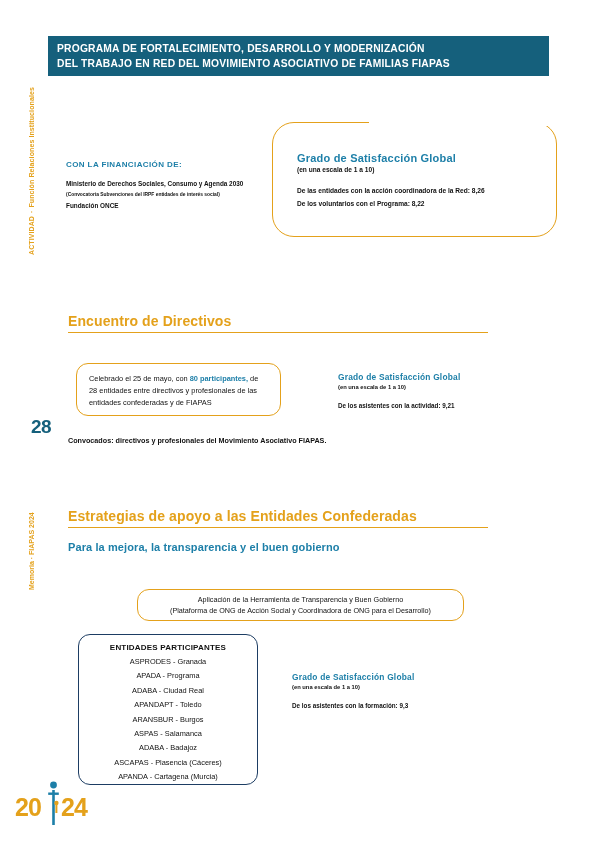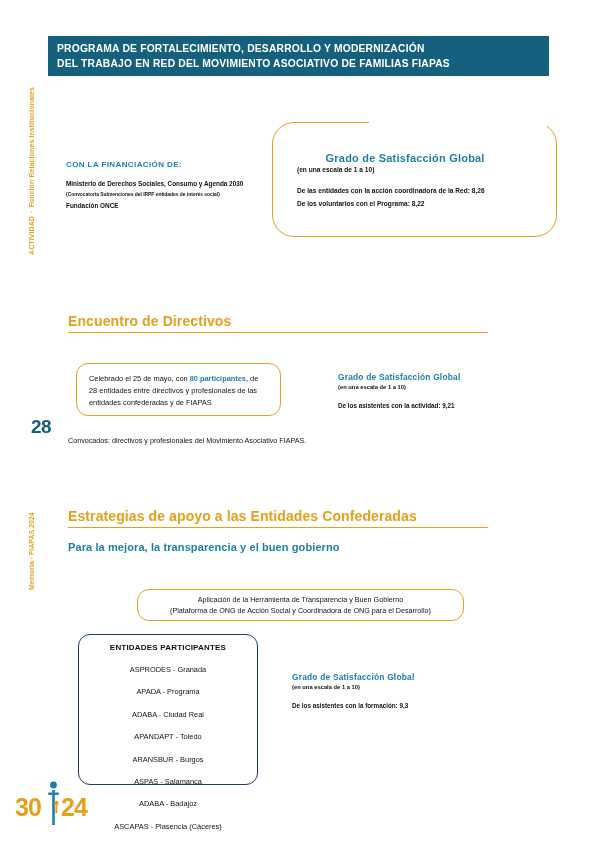--- a/index.html
+++ b/index.html
@@ -56,21 +56,21 @@
 
   
   .card-top{
     position:absolute;left:272px;top:122px;width:285px;height:115px;
     border:1.1px solid #e4a11b;border-radius:22px;
     box-sizing:border-box;background:#fff;
   }
   .card-top .mask{
     position:absolute;left:96px;top:-3px;width:186px;height:6px;background:#fff;
   }
-  .sat-title{color:#1d7fa8;font-size:11px;font-weight:bold;letter-spacing:.2px;text-align:right;}
+  .sat-title{color:#1d7fa8;font-size:11px;font-weight:bold;letter-spacing:.2px;}
   .sat-scale{color:#111;font-size:6.6px;font-weight:bold;margin-top:2px;}
   .sat-row{color:#111;font-size:6.6px;font-weight:bold;line-height:13px;}
   .card-top-inner{position:absolute;left:24px;top:29px;}
   .card-top-inner .sat-rows{margin-top:11px;}
 
   
   .sec{position:absolute;left:68px;width:420px;}
   .sec-title{
     color:#e4a11b;font-size:14px;font-weight:bold;letter-spacing:.1px;
     padding-bottom:3px;
@@ -88,36 +88,36 @@
   .box-dark{border-color:#1d3d63;}
   .box-txt{color:#111;font-size:7.4px;line-height:12.2px;}
   .hi{color:#1d7fa8;font-weight:bold;}
 
   .box-encuentro{left:76px;top:363px;width:205px;height:53px;padding:9px 12px;}
   .box-herramienta{left:137px;top:589px;width:327px;height:32px;
     display:flex;flex-direction:column;align-items:center;justify-content:center;text-align:right;}
   .box-herramienta .box-txt{font-size:7.2px;line-height:11.5px;}
 
   .box-entidades{left:78px;top:634px;width:180px;height:151px;
-    display:flex;flex-direction:column;align-items:center;padding-top:8px;gap:8px;}
+    display:flex;flex-direction:column;align-items:center;padding-top:8px;}
   .ent-head{color:#111;font-size:8px;font-weight:bold;letter-spacing:.2px;margin-bottom:3px;}
   .ent-item{color:#111;font-size:7.4px;line-height:14.4px;}
 
   
   .sat-mini{position:absolute;}
   .sat-mini .sat-title{font-size:8.4px;}
   .sat-mini .sat-scale{font-size:5.8px;}
   .sat-mini .sat-row{font-size:6.3px;margin-top:9px;}
   .mini-a{left:338px;top:372px;}
   .mini-b{left:292px;top:672px;}
 
   
   .convocados{
     position:absolute;left:68px;top:436px;
-    color:#111;font-size:7.2px;font-weight:normal;white-space:nowrap;
+    color:#111;font-size:7.2px;font-weight:bold;white-space:nowrap;
   }
 
   
   .logo{position:absolute;left:15px;top:793px;width:80px;height:34px;}
   .logo-num{
     position:absolute;top:0;color:#e4a11b;font-size:25px;font-weight:bold;letter-spacing:-1px;
   }
   .logo-20{left:0;}
   .logo-24{left:46px;}
   .logo-figure{position:absolute;left:32px;top:-16px;width:13px;height:48px;}
@@ -200,21 +200,21 @@
     <div class="ent-item">APANDA - Cartagena (Murcia)</div>
   </div>
 
   <div class="sat-mini mini-b">
     <div class="sat-title">Grado de Satisfacción Global</div>
     <div class="sat-scale">(en una escala de 1 a 10)</div>
     <div class="sat-row">De los asistentes con la formación: 9,3</div>
   </div>
 
   <div class="logo">
-    <div class="logo-num logo-20">30</div>
+    <div class="logo-num logo-20">20</div>
     <svg class="logo-figure" viewBox="0 0 13 48">
       <circle cx="6.5" cy="8" r="3.4" fill="#1d7fa8"></circle>
       <rect x="5.2" y="13" width="2.6" height="35" fill="#1d7fa8"></rect>
       <rect x="1.2" y="15.5" width="10.6" height="2.4" fill="#1d7fa8"></rect>
       <circle cx="9.4" cy="26" r="2.2" fill="#e4a11b"></circle>
       <rect x="8.4" y="28" width="2" height="8" fill="#e4a11b"></rect>
     </svg>
     <div class="logo-num logo-24">24</div>
   </div>
 

